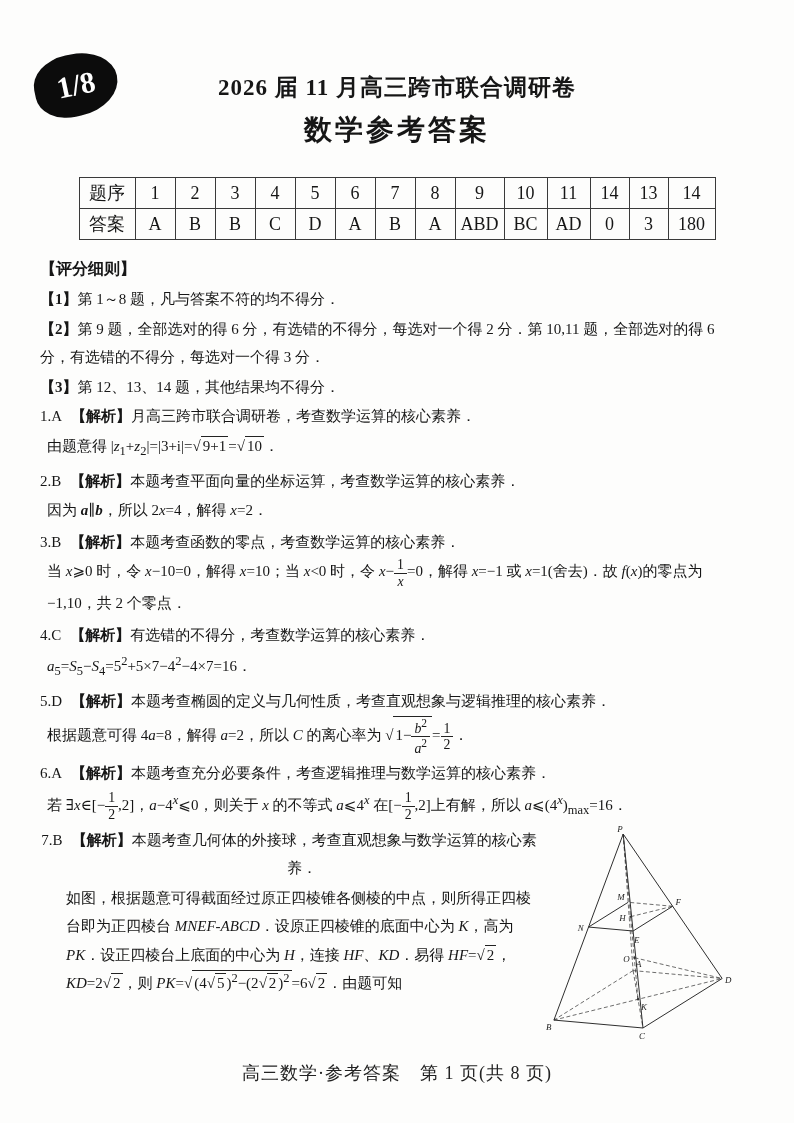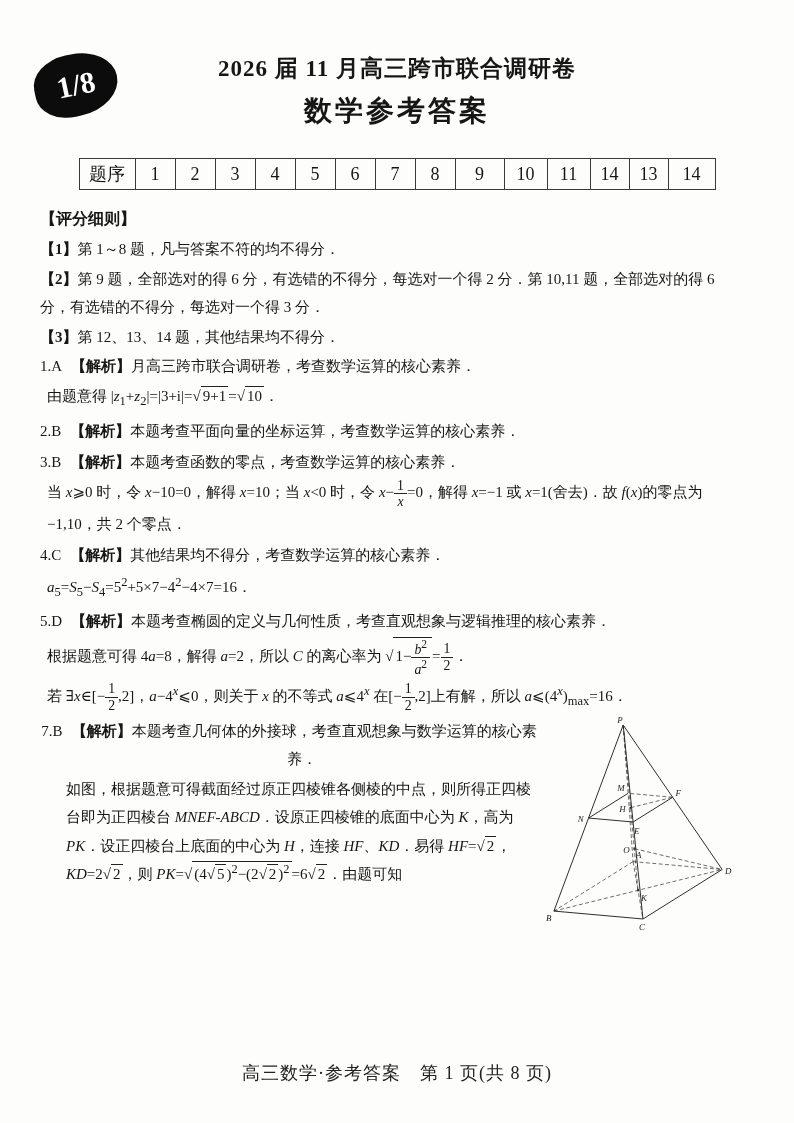--- a/index.html
+++ b/index.html
@@ -8,21 +8,21 @@
   .page {
     width: 794px; height: 1123px; margin: 0 auto; position: relative;
     background: #fdfdfc; color: #161616; overflow: hidden;
   }
   .badge {
     position: absolute; left: 34px; top: 54px; width: 84px; height: 62px;
     background: #0c0c0c; color: #fff; border-radius: 48% 52% 55% 45%;
     transform: rotate(-12deg); display: flex; align-items: center; justify-content: center;
     font-size: 30px; font-weight: bold;
   }
-  .title { text-align: center; font-size: 23px; font-weight: bold; margin: 0; padding-top: 53px; letter-spacing: 1px; }
+  .title { text-align: center; font-size: 23px; font-weight: bold; margin: 0; padding-top: 72px; letter-spacing: 1px; }
   .subtitle { text-align: center; font-size: 28px; font-weight: bold; margin: 8px 0 0; letter-spacing: 3px; }
   .anstable { border-collapse: collapse; margin: 28px auto 0; table-layout: fixed; }
   .anstable td { border: 1px solid #3a3a3a; height: 31px; text-align: center; font-size: 18px; padding: 0; }
   .c-lbl { width: 56px; } .c-std { width: 40px; } .c-9 { width: 49px; }
   .c-10 { width: 43px; } .c-11 { width: 43px; } .c-12 { width: 39px; }
   .c-13 { width: 39px; } .c-14 { width: 47px; }
   .content { padding: 14px 60px 0 40px; font-size: 15px; line-height: 1.9; }
   .content p { margin: 0 0 1px; }
   .sec-title { font-size: 16px; font-weight: bold; margin: 2px 0; }
   .rule b { font-weight: bold; }
@@ -83,20 +83,37 @@
         <td>6</td>
         <td>7</td>
         <td>8</td>
         <td>9</td>
         <td>10</td>
         <td>11</td>
         <td>14</td>
         <td>13</td>
         <td>14</td>
       </tr>
+      <tr>
+        <td>答案</td>
+        <td>A</td>
+        <td>B</td>
+        <td>B</td>
+        <td>C</td>
+        <td>D</td>
+        <td>A</td>
+        <td>B</td>
+        <td>A</td>
+        <td>ABD</td>
+        <td>BC</td>
+        <td>AD</td>
+        <td>0</td>
+        <td>3</td>
+        <td>180</td>
+      </tr>
     </tbody>
   </table>
 
   <div class="content">
 
     <p class="sec-title">【评分细则】</p>
 
     <p class="rule">
       <b>【1】</b><span>第 1～8 题，凡与答案不符的均不得分．</span>
     </p>
@@ -107,38 +124,40 @@
       <b>【3】</b><span>第 12、13、14 题，其他结果均不得分．</span>
     </p>
 
     <div class="sol">
       <p class="head"><span class="no">1.A</span><b>【解析】</b><span>月高三跨市联合调研卷，考查数学运算的核心素养．</span></p>
       <p class="detail">由题意得 |<i>z</i><sub>1</sub>+<i>z</i><sub>2</sub>|=|3+i|=<span class="sq"><span class="r">9+1</span></span>=<span class="sq"><span class="r">10</span></span>．</p>
     </div>
 
     <div class="sol">
       <p class="head"><span class="no">2.B</span><b>【解析】</b><span>本题考查平面向量的坐标运算，考查数学运算的核心素养．</span></p>
+      <p class="detail">因为 <b><i>a</i></b>∥<b><i>b</i></b>，所以 2<i>x</i>=4，解得 <i>x</i>=2．</p>
     </div>
 
     <div class="sol">
       <p class="head"><span class="no">3.B</span><b>【解析】</b><span>本题考查函数的零点，考查数学运算的核心素养．</span></p>
       <p class="detail">当 <i>x</i>⩾0 时，令 <i>x</i>−10=0，解得 <i>x</i>=10；当 <i>x</i>&lt;0 时，令 <i>x</i>−<span class="fr"><span class="n">1</span><span class="d"><i>x</i></span></span>=0，解得 <i>x</i>=−1 或 <i>x</i>=1(舍去)．故 <i>f</i>(<i>x</i>)的零点为−1,10，共 2 个零点．</p>
     </div>
 
     <div class="sol">
-      <p class="head"><span class="no">4.C</span><b>【解析】</b><span>其他结果均不得分，考查数学运算的核心素养．</span></p>
+      <p class="head"><span class="no">4.C</span><b>【解析】</b><span>有选错的不得分，考查数学运算的核心素养．</span></p>
       <p class="detail"><i>a</i><sub>5</sub>=<i>S</i><sub>5</sub>−<i>S</i><sub>4</sub>=5<sup>2</sup>+5×7−4<sup>2</sup>−4×7=16．</p>
     </div>
 
     <div class="sol">
       <p class="head"><span class="no">5.D</span><b>【解析】</b><span>本题考查椭圆的定义与几何性质，考查直观想象与逻辑推理的核心素养．</span></p>
       <p class="detail">根据题意可得 4<i>a</i>=8，解得 <i>a</i>=2，所以 <i>C</i> 的离心率为 <span class="sq"><span class="r">1−<span class="fr"><span class="n"><i>b</i><sup>2</sup></span><span class="d"><i>a</i><sup>2</sup></span></span></span></span>=<span class="fr"><span class="n">1</span><span class="d">2</span></span>．</p>
     </div>
 
     <div class="sol">
+      <p class="head"><span class="no">6.A</span><b>【解析】</b><span>本题考查充分必要条件，考查逻辑推理与数学运算的核心素养．</span></p>
       <p class="detail">若 ∃<i>x</i>∈[−<span class="fr"><span class="n">1</span><span class="d">2</span></span>,2]，<i>a</i>−4<sup><i>x</i></sup>⩽0，则关于 <i>x</i> 的不等式 <i>a</i>⩽4<sup><i>x</i></sup> 在[−<span class="fr"><span class="n">1</span><span class="d">2</span></span>,2]上有解，所以 <i>a</i>⩽(4<sup><i>x</i></sup>)<sub>max</sub>=16．</p>
     </div>
 
     <div class="sol sol7">
       <div class="figure">
         <svg viewBox="0 0 192 222" width="190" height="220">
           <g class="dash">
             <line x1="78" y1="12" x2="88" y2="150"></line>
             <line x1="88" y1="150" x2="8" y2="200"></line>
             <line x1="88" y1="150" x2="178" y2="158"></line>

